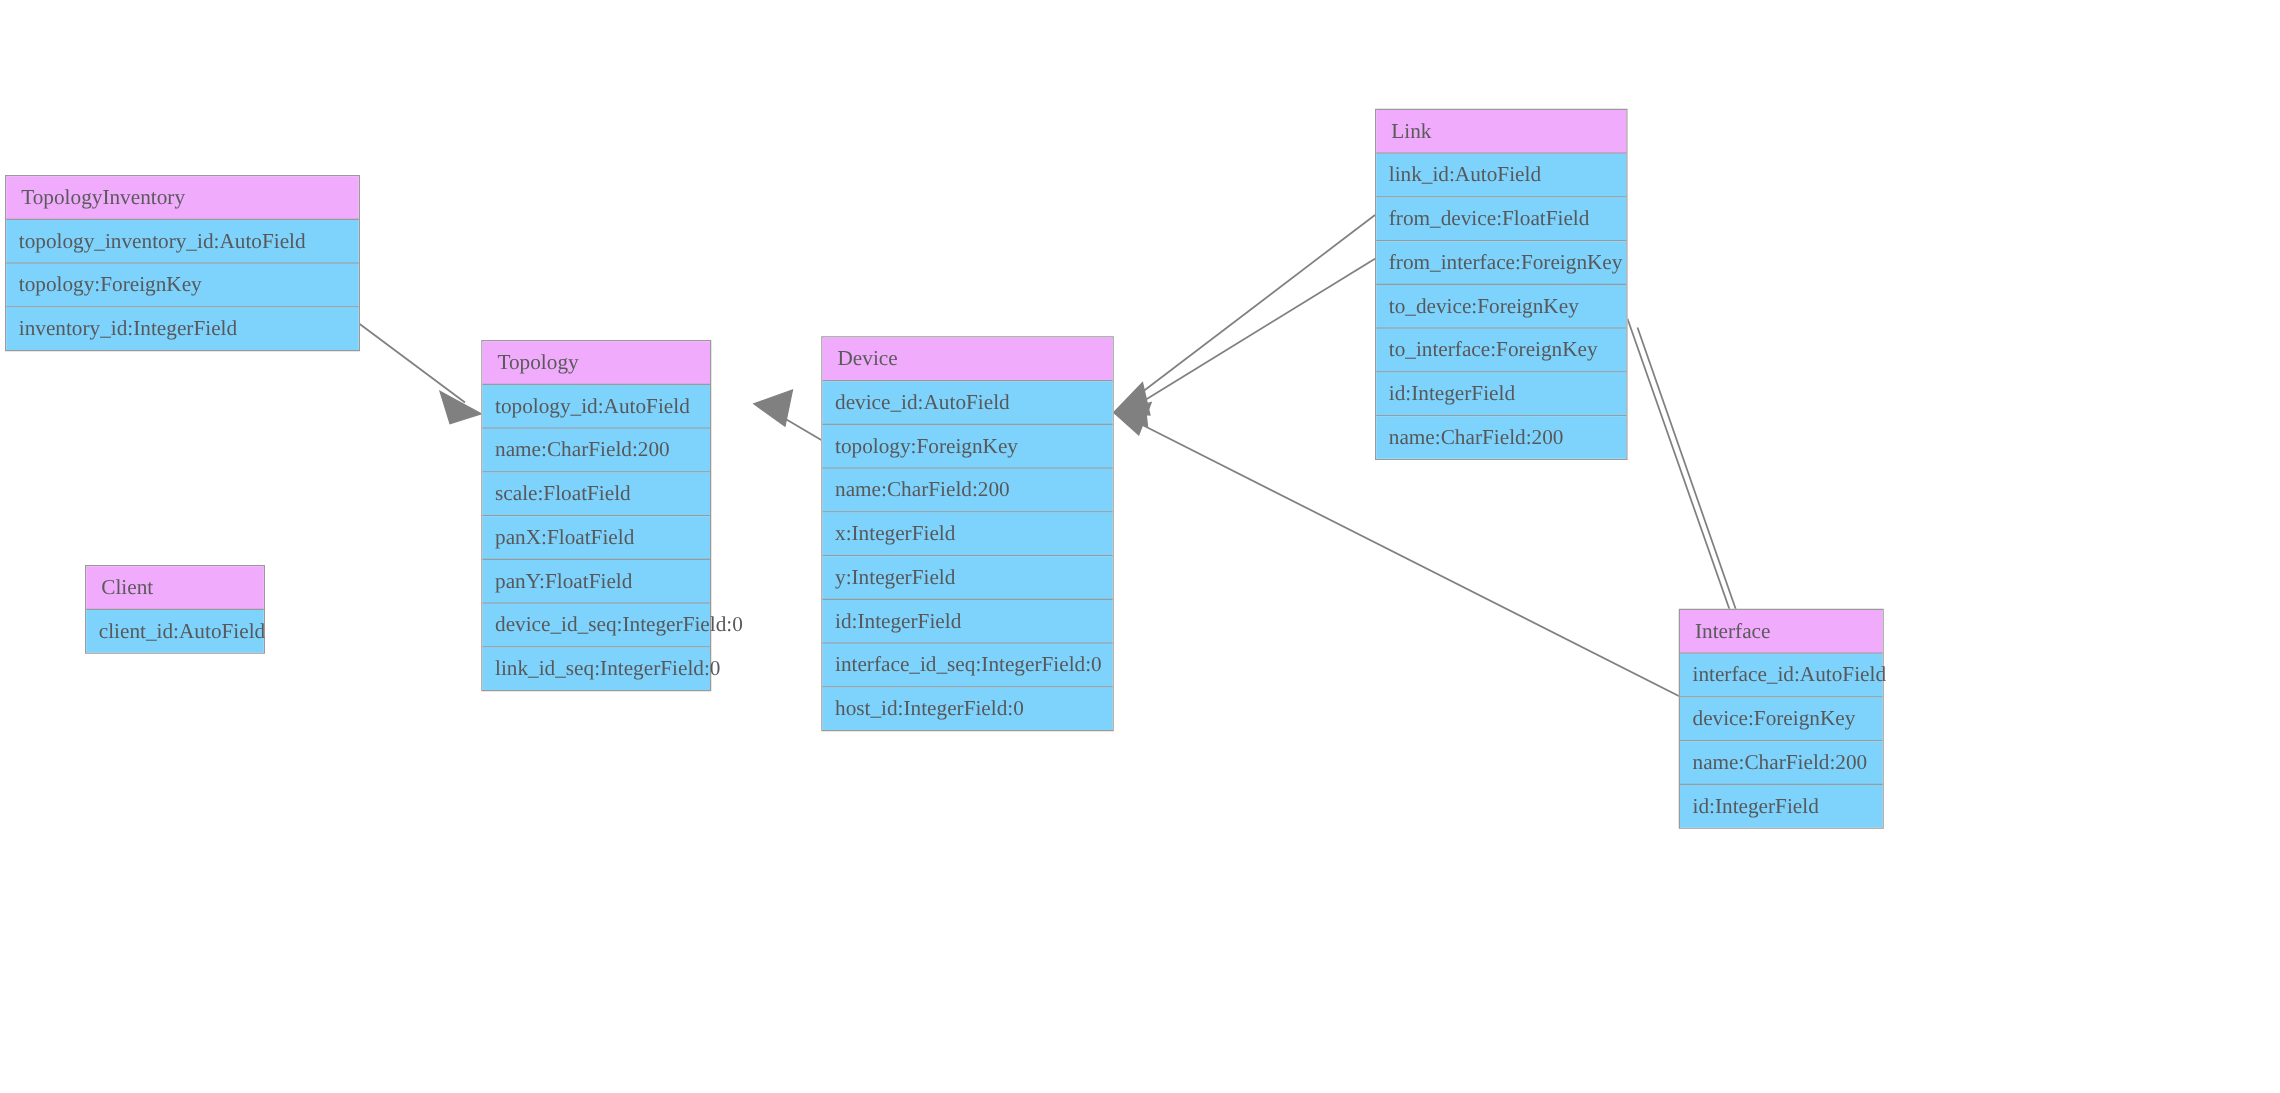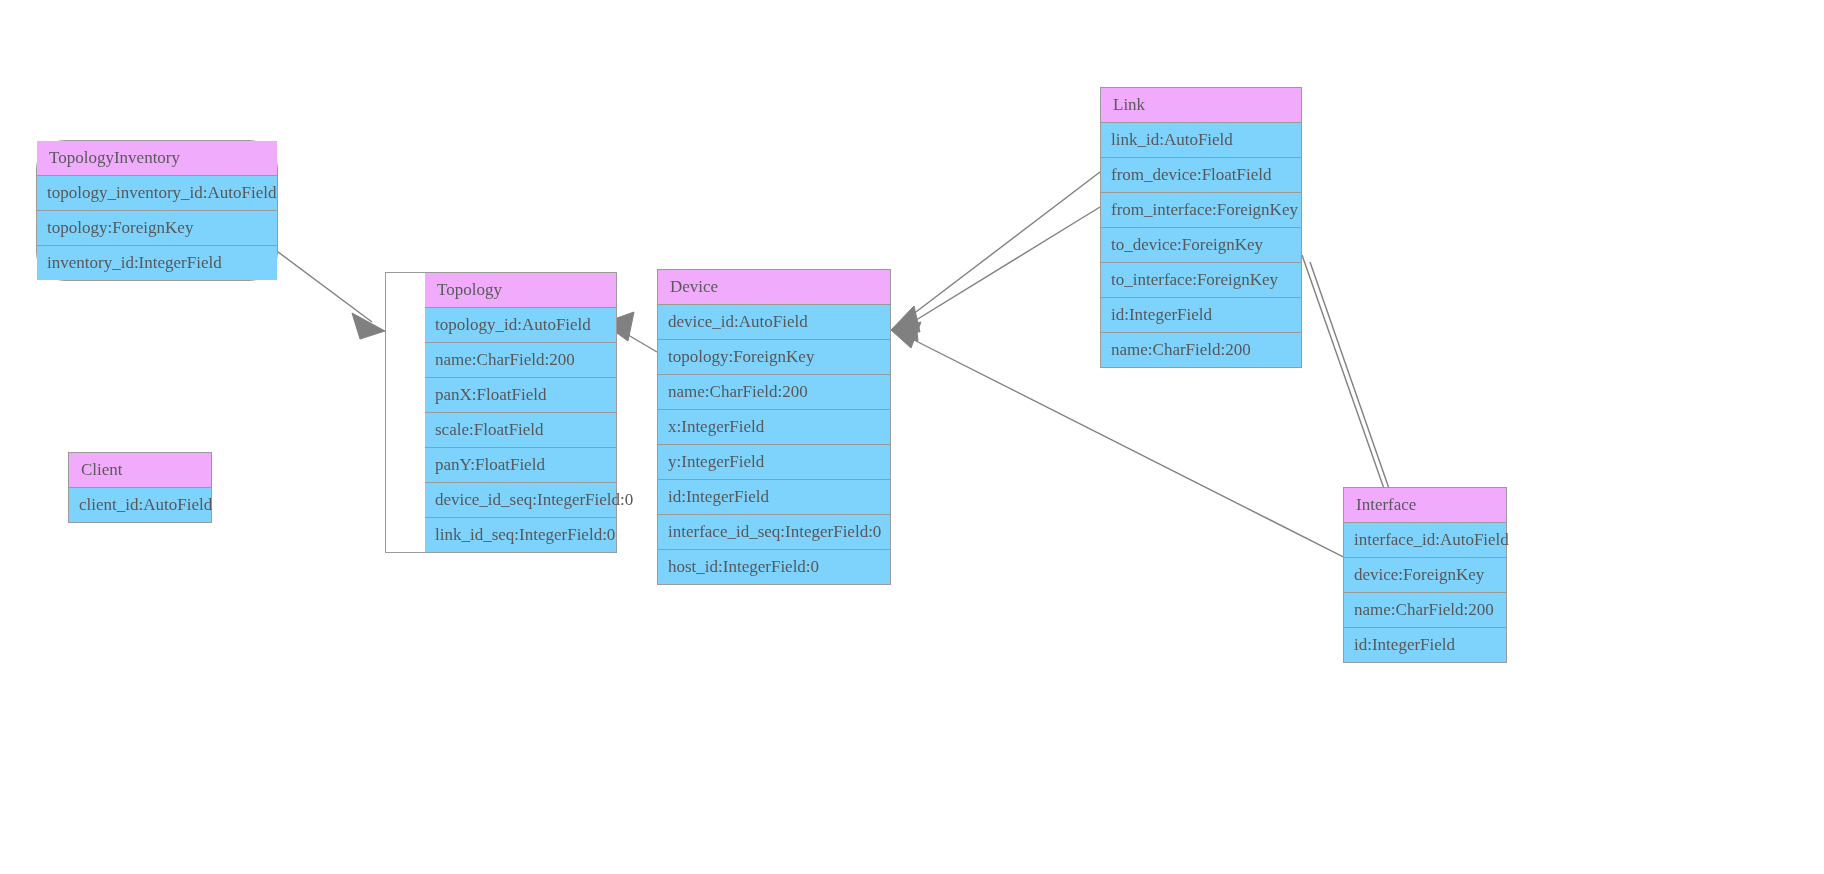--- a/index.html
+++ b/index.html
@@ -86,32 +86,32 @@
         <path d="M 1302,255 L 1395,520" stroke="#808080" stroke-width="1.4" fill="none"></path>
         <path d="M 1385,540 L 1378,505 L 1402,517 Z" fill="#808080" stroke="#808080" stroke-width="1"></path>
       </g>
       <g>
         <path d="M 1310,262 L 1400,520" stroke="#808080" stroke-width="1.4" fill="none"></path>
         <path d="M 1385,540 L 1380,506 L 1403,518 Z" fill="#808080" stroke="#808080" stroke-width="1"></path>
       </g>
     </svg>
 
   <div id="entity-layer">
-      <div class="entity" style="left: 36px; top: 140px; width: 242px; border-radius: 29px;">
+      <div class="entity" style="left: 4px; top: 140px; width: 284px;">
         <div class="entity-header">TopologyInventory</div>
         <div class="entity-field">topology_inventory_id:AutoField</div>
         <div class="entity-field">topology:ForeignKey</div>
         <div class="entity-field">inventory_id:IntegerField</div>
       </div>
-      <div class="entity" style="left: 385px; top: 272px; width: 232px; padding-left: 39px;">
+      <div class="entity" style="left: 385px; top: 272px; width: 184px;">
         <div class="entity-header">Topology</div>
         <div class="entity-field">topology_id:AutoField</div>
         <div class="entity-field">name:CharField:200</div>
+        <div class="entity-field">scale:FloatField</div>
         <div class="entity-field">panX:FloatField</div>
-        <div class="entity-field">scale:FloatField</div>
         <div class="entity-field">panY:FloatField</div>
         <div class="entity-field">device_id_seq:IntegerField:0</div>
         <div class="entity-field">link_id_seq:IntegerField:0</div>
       </div>
       <div class="entity" style="left: 68px; top: 452px; width: 144px;">
         <div class="entity-header">Client</div>
         <div class="entity-field">client_id:AutoField</div>
       </div>
       <div class="entity" style="left: 657px; top: 269px; width: 234px;">
         <div class="entity-header">Device</div>

